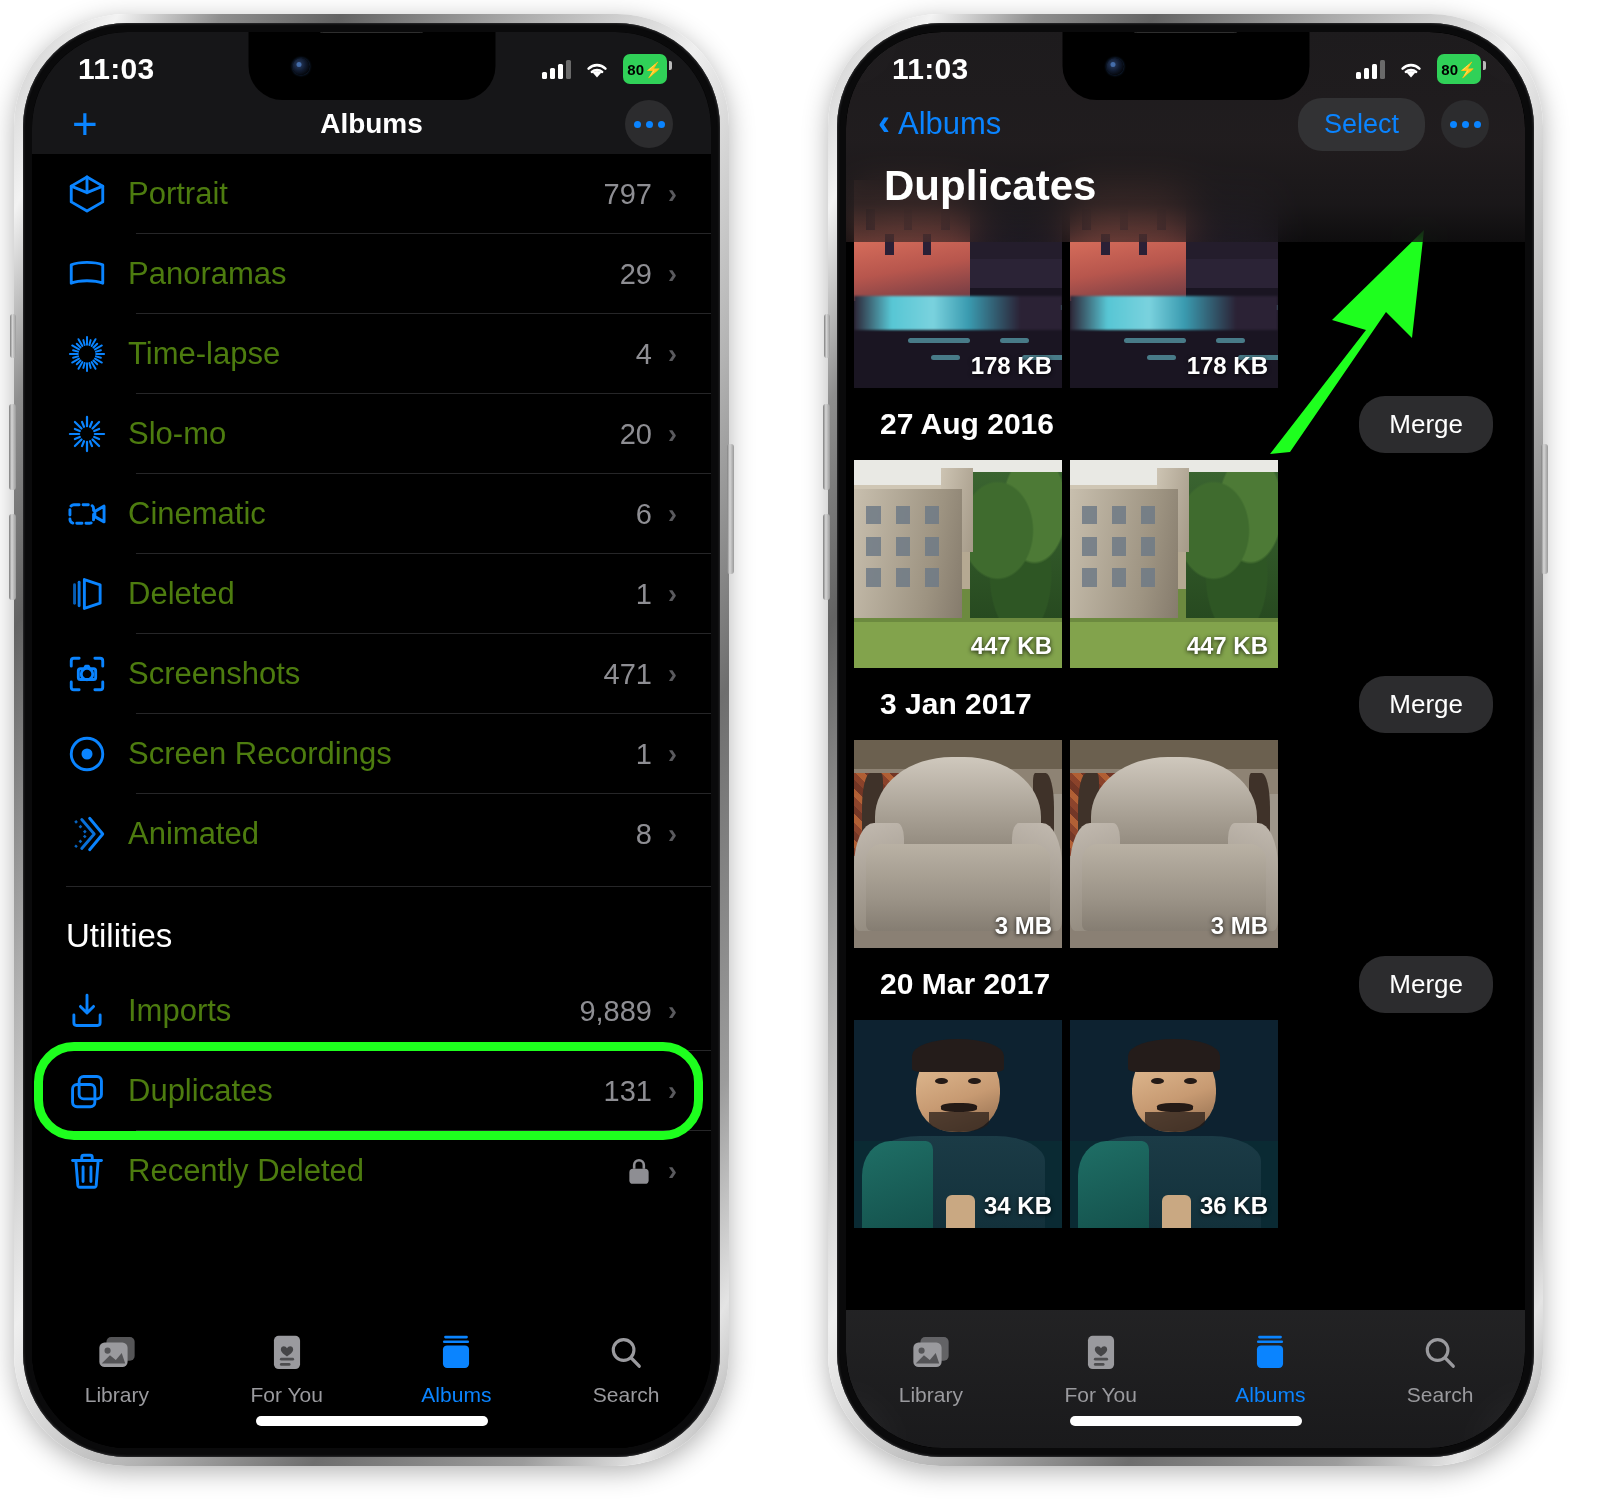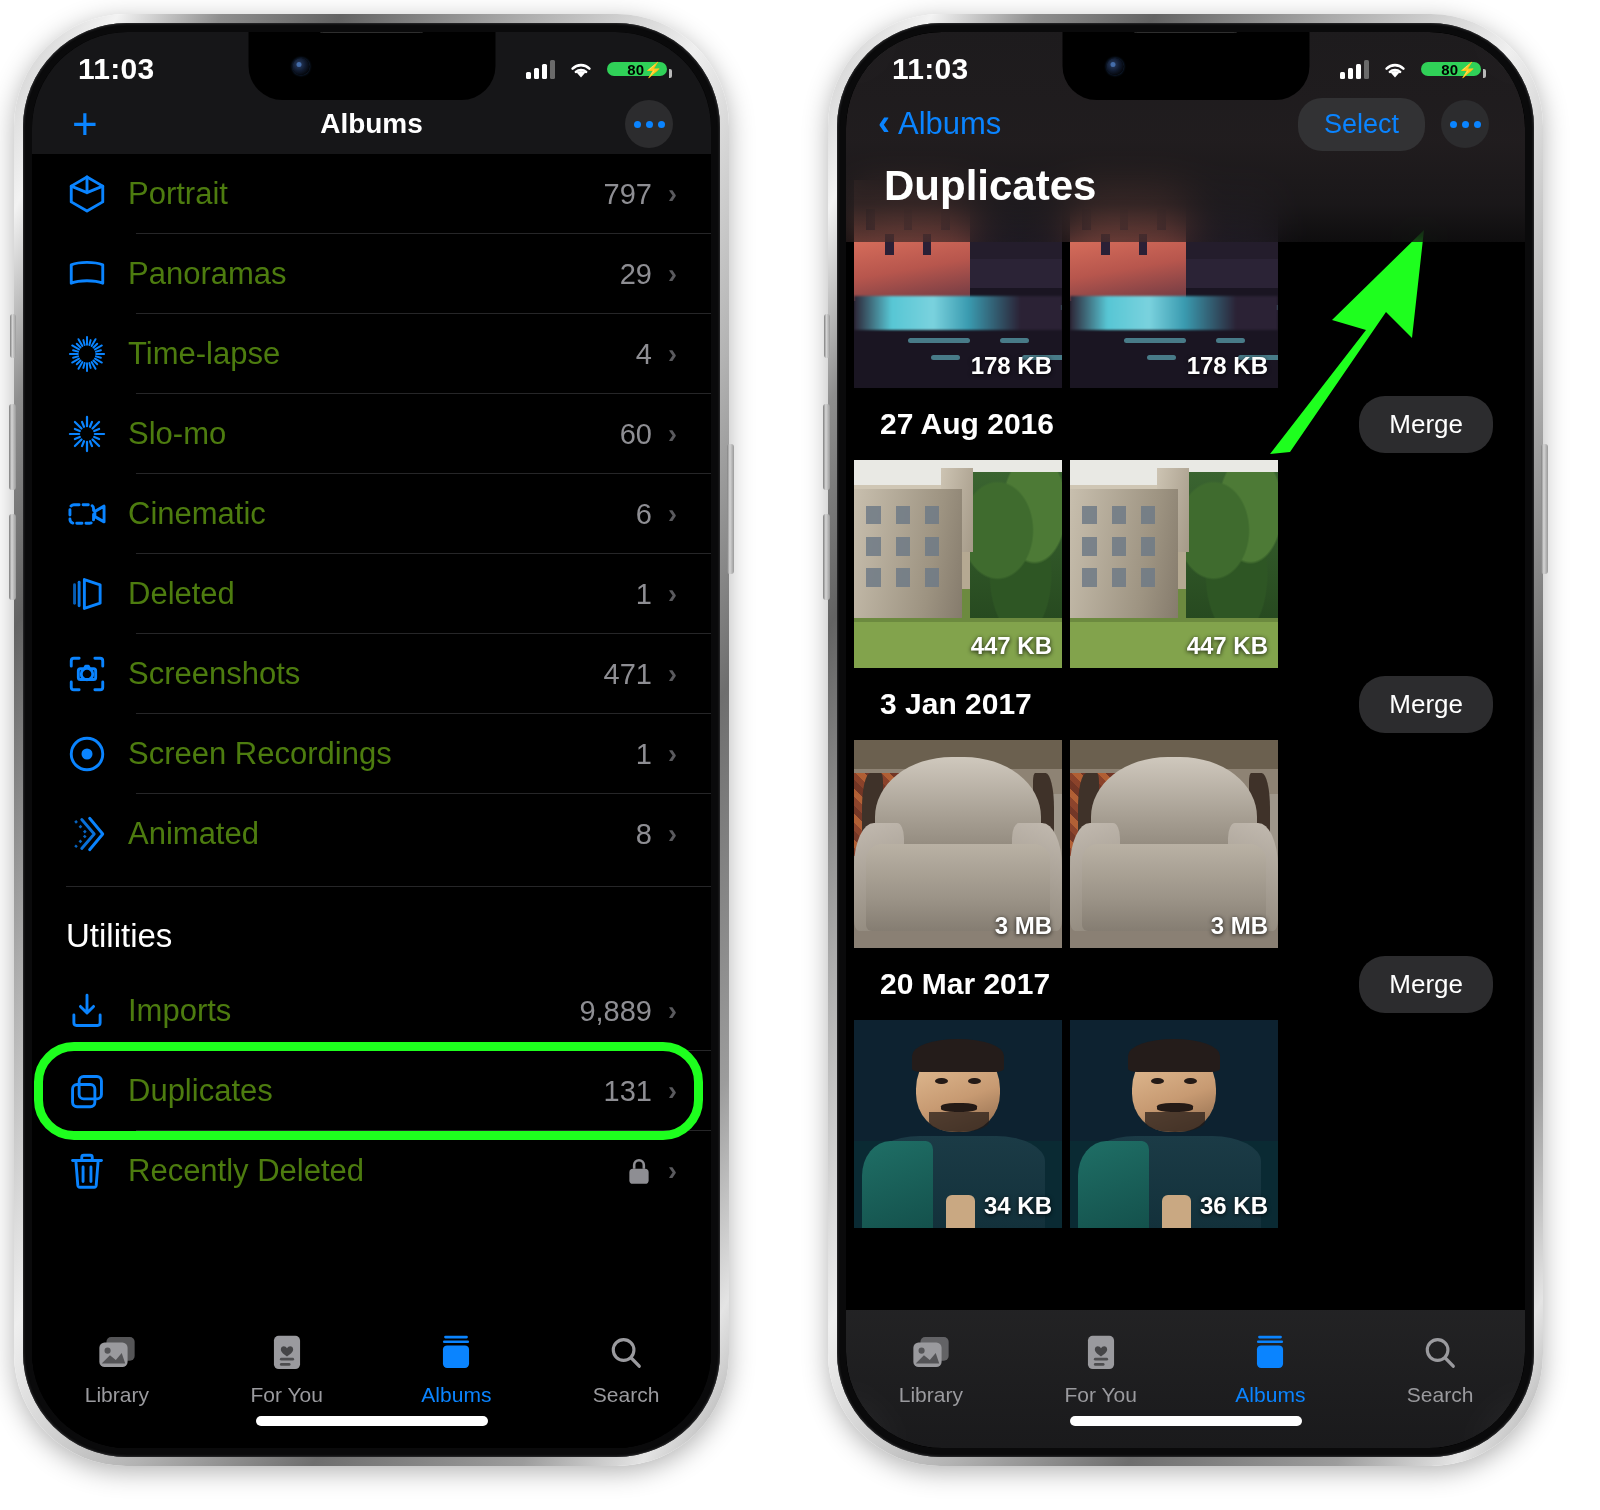--- a/index.html
+++ b/index.html
@@ -77,22 +77,22 @@
   .sb-right{display:flex;align-items:center;gap:13px;padding-top:6px;}
   .sig{display:flex;align-items:flex-end;gap:3px;height:20px;}
   .sig i{display:block;width:5px;background:#fff;border-radius:1.5px;}
   .sig i:nth-child(1){height:7px;}
   .sig i:nth-child(2){height:11px;}
   .sig i:nth-child(3){height:15px;}
   .sig i:nth-child(4){height:19px;background:#6a6a6a;}
   .wifi{position:relative;width:26px;height:20px;}
   .wifi svg{display:block;}
   .bat{
-    position:relative;width:44px;height:14px;border-radius:7px;background:#30d158;
-    display:flex;align-items:center;justify-content:center;gap:1px;padding-left:16px;
+    position:relative;width:44px;height:30px;border-radius:7px;background:#30d158;
+    display:flex;align-items:center;justify-content:center;gap:1px;
   }
   .bat-pct{font-size:15px;font-weight:bold;color:#000;line-height:1;}
   .bat-bolt{font-size:15px;color:#000;line-height:1;margin-left:-1px;}
   .bat::after{content:"";position:absolute;right:-5px;top:7px;width:3px;height:9px;border-radius:0 2px 2px 0;background:#b9b9b9;}
 
   
   .albums-screen{position:absolute;inset:0;background:#000;}
   .nav-albums{
     position:absolute;top:0;left:0;right:0;height:122px;
     background:#161618;z-index:30;
@@ -354,21 +354,21 @@
                     <line x1="10.5" y1="13.7" x2="6.8" y2="12.2" stroke="#0a84ff" stroke-width="1.7" stroke-linecap="round"></line>
                     <line x1="11.8" y1="11.8" x2="6.8" y2="6.8" stroke="#0a84ff" stroke-width="1.7" stroke-linecap="round"></line>
                     <line x1="13.7" y1="10.5" x2="12.2" y2="6.8" stroke="#0a84ff" stroke-width="1.7" stroke-linecap="round"></line>
                     <line x1="16.0" y1="10.0" x2="16.0" y2="3.0" stroke="#0a84ff" stroke-width="1.7" stroke-linecap="round"></line>
                     <line x1="18.3" y1="10.5" x2="19.8" y2="6.8" stroke="#0a84ff" stroke-width="1.7" stroke-linecap="round"></line>
                     <line x1="20.2" y1="11.8" x2="25.2" y2="6.8" stroke="#0a84ff" stroke-width="1.7" stroke-linecap="round"></line>
                     <line x1="21.5" y1="13.7" x2="25.2" y2="12.2" stroke="#0a84ff" stroke-width="1.7" stroke-linecap="round"></line>
                   </svg>
                 </div>
                 <div class="row-label">Slo-mo</div>
-                <div class="row-count">60</div>
+                <div class="row-count">20</div>
                 <div class="chev">›</div>
                 <div class="sep"></div>
               </div>
               <div class="row">
                 <div class="ico">
                   <svg width="42" height="42" viewBox="0 0 32 32">
                     <rect x="3" y="9" width="18" height="14" rx="3" stroke="#0a84ff" fill="none" stroke-width="2.2" stroke-linejoin="round" stroke-linecap="round" stroke-dasharray="4 3"></rect>
                     <path stroke="#0a84ff" fill="none" stroke-width="2.2" stroke-linejoin="round" stroke-linecap="round" d="M22 14 L29 10 V22 L22 18 Z"></path>
                   </svg>
                 </div>

